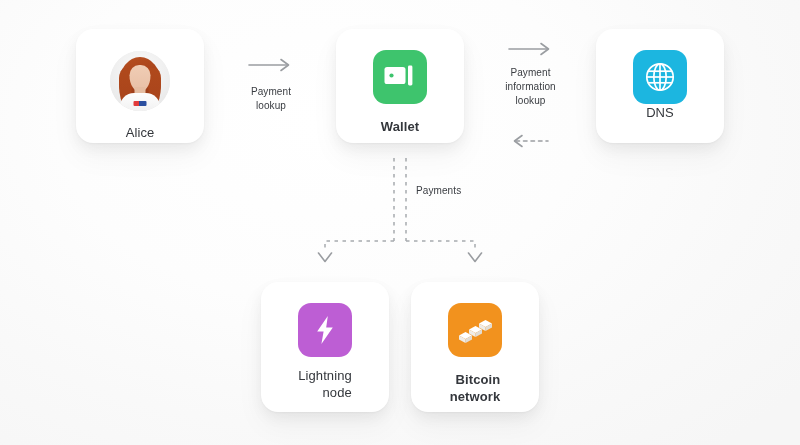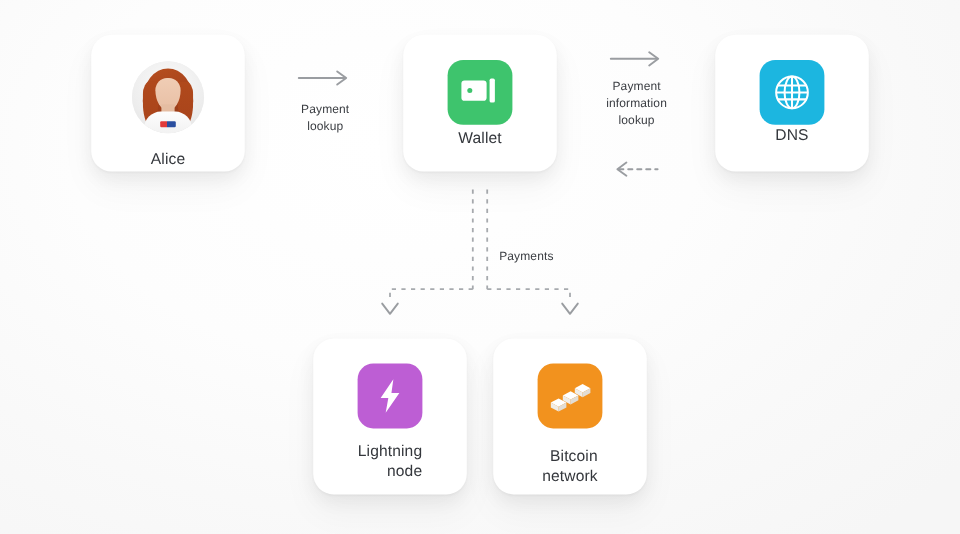--- a/index.html
+++ b/index.html
@@ -189,21 +189,21 @@
   </div>
 
   <div class="card" style="left:336px; top:29px; width:128px; height:114px; padding-top:21px;">
     <div class="app-icon" style="background:#3ec46d;">
       <svg width="32" height="26" viewBox="0 0 32 26">
         <rect x="0.5" y="3" width="21" height="17" rx="2.6" fill="#ffffff"></rect>
         <circle cx="7.5" cy="11.5" r="2.1" fill="#3ec46d"></circle>
         <rect x="24" y="1.5" width="4.4" height="20" rx="1.4" fill="#ffffff"></rect>
       </svg>
     </div>
-    <div class="card-label" style="margin-top:2px;">Wallet</div>
+    <div class="card-label" style="margin-top:14px;font-weight:bold;">Wallet</div>
   </div>
 
   <svg class="arrow-svg" style="left:508px; top:42px;" width="46" height="14" viewBox="0 0 46 14">
     <line x1="1" y1="7" x2="39" y2="7" stroke="#9a9da1" stroke-width="1.6" stroke-linecap="round"></line>
     <path d="M33,1.5 L40.5,7 L33,12.5" fill="none" stroke="#9a9da1" stroke-width="1.6" stroke-linecap="round" stroke-linejoin="round"></path>
   </svg>
   <div class="conn-label" style="left:478px; top:66px; width:105px;">
     <div>Payment</div>
     <div>information</div>
     <div>lookup</div>
@@ -222,21 +222,21 @@
           <line x1="17" y1="3.8" x2="17" y2="30.2"></line>
           <line x1="4.6" y1="11.2" x2="29.4" y2="11.2"></line>
           <line x1="3.8" y1="17" x2="30.2" y2="17"></line>
           <line x1="4.6" y1="22.8" x2="29.4" y2="22.8"></line>
         </g>
       </svg>
     </div>
     <div class="card-label" style="">DNS</div>
   </div>
 
-  <div class="conn-label" style="left:416px; top:208px; width:110px; text-align:left;">Payments</div>
+  <div class="conn-label" style="left:416px; top:184px; width:110px; text-align:left;">Payments</div>
 
   <div class="card" style="left:261px; top:282px; width:128px; height:130px; padding-top:21px;">
     <div class="app-icon" style="background:#bd5ed4;">
       <svg width="26" height="32" viewBox="0 0 26 32">
         <path d="M15.8,2 L5.2,17.6 L11.6,17.6 L9.4,30 L20.8,13.6 L14.2,13.6 Z" fill="#ffffff"></path>
       </svg>
     </div>
     <div class="card-label" style="margin-top:10px;">
       <div>Lightning</div>
       <div>node</div>
@@ -259,19 +259,19 @@
           <path d="M26,15.5 L26,19.5 L19.5,23 L19.5,19 Z" fill="#e2ddd5"></path>
         </g>
 
         <g>
           <path d="M23,9.5 L29.5,6 L36,9.5 L29.5,13 Z" fill="#ffffff"></path>
           <path d="M23,9.5 L23,13.5 L29.5,17 L29.5,13 Z" fill="#f0ede8"></path>
           <path d="M36,9.5 L36,13.5 L29.5,17 L29.5,13 Z" fill="#e2ddd5"></path>
         </g>
       </svg>
     </div>
-    <div class="card-label" style="margin-top:14px;">
+    <div class="card-label" style="margin-top:14px;font-weight:bold;">
       <div>Bitcoin</div>
       <div>network</div>
     </div>
   </div>
 
 </div>
 
 </body></html>

